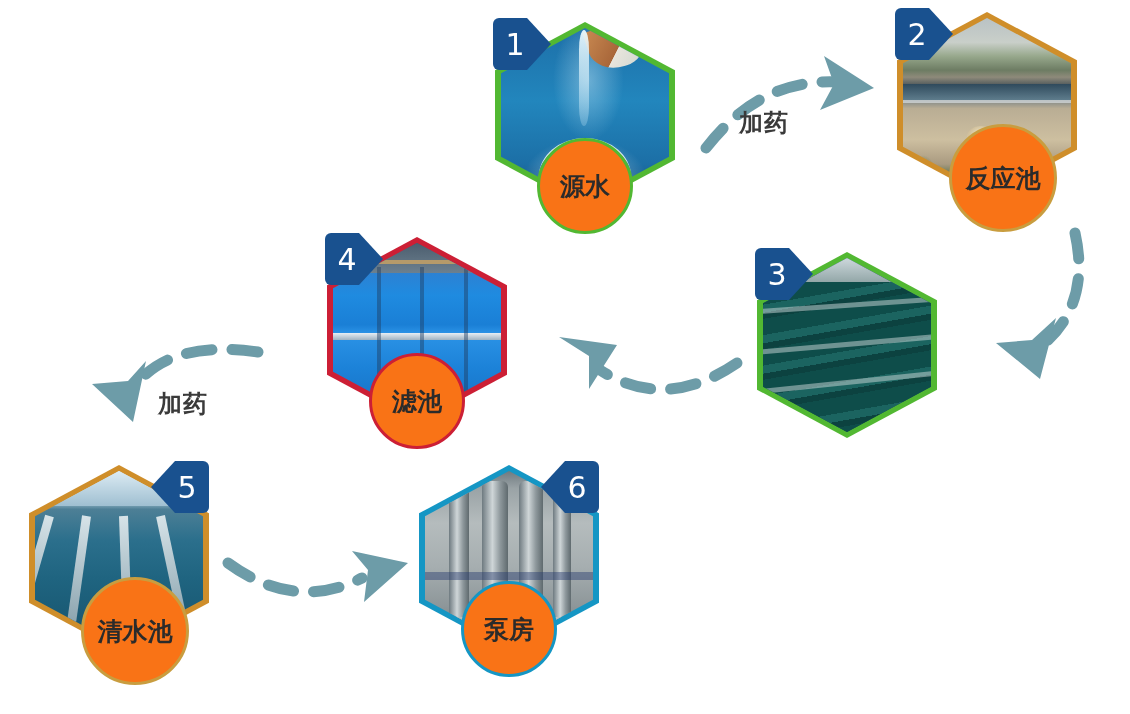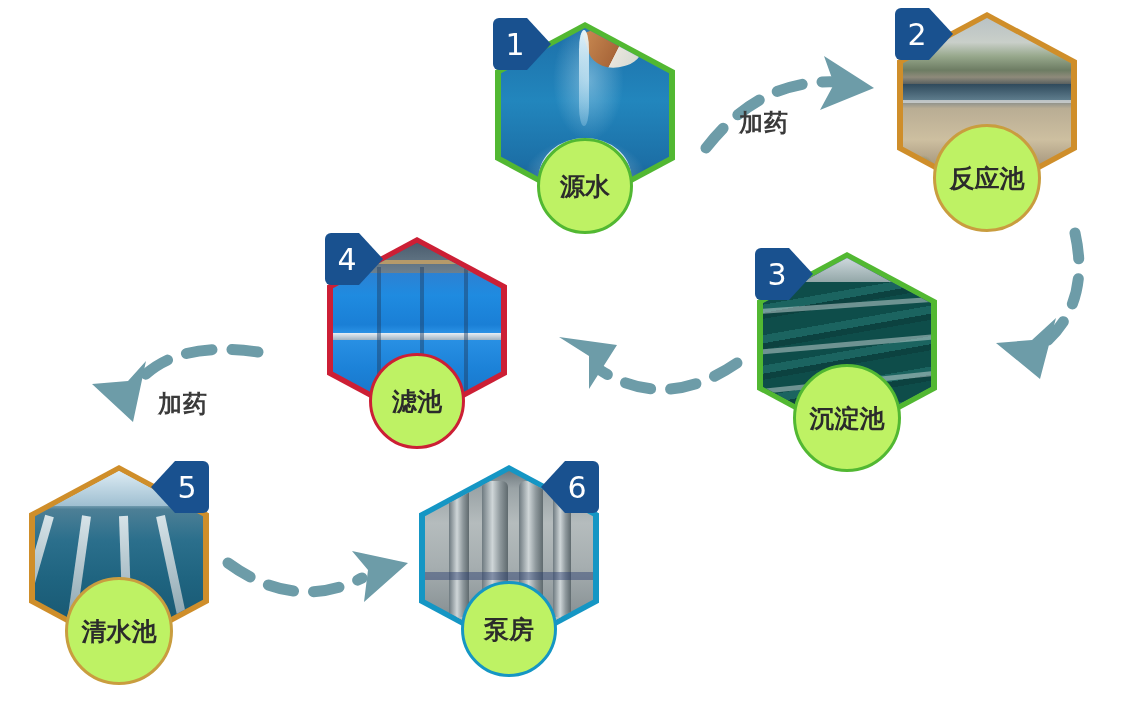--- a/index.html
+++ b/index.html
@@ -75,34 +75,34 @@
     fill: #ffffff;
     font-family: "DejaVu Sans", "Liberation Sans", sans-serif;
   }
   .badge.left-side { left: -4px; top: -6px; }
   .badge.right-side { left: 120px; top: -6px; }
   .label-circle {
     position: absolute;
     width: 96px;
     height: 96px;
     border-radius: 50%;
-    background: #bef264;
+    background: #f97316;
     border: 3px solid #3b82f6;
     box-sizing: border-box;
     display: flex;
     align-items: center;
     justify-content: center;
     left: 42px;
     top: 116px;
     z-index: 8;
   }
   .label-circle.wide {
     width: 108px;
     height: 108px;
-    left: 36px;
+    left: 52px;
     top: 112px;
     align-items: center;
   }
   .label-text {
     font-size: 25px;
     font-weight: bold;
     color: #2b2b2b;
     letter-spacing: 0px;
     white-space: nowrap;
     line-height: 1;
@@ -388,23 +388,20 @@
           <div class="beam" style="top:70%; transform:rotate(-6deg);"></div>
         </div>
       </div>
     </div>
     <div class="badge left-side">
       <svg viewBox="0 0 62 56">
         <path d="M8 2 H36 L60 28 L36 54 H8 A6 6 0 0 1 2 48 V8 A6 6 0 0 1 8 2 Z" fill="#19518f"></path>
         <text class="badge-num" x="24" y="39" text-anchor="middle">3</text>
       </svg>
     </div>
-    <div class="label-circle wide" style="border-color:#52b832;">
-      <span class="label-text">沉淀池</span>
-    </div>
   </div>
 
   <div class="node" style="left:327px; top:237px;">
     <div class="hex-wrap">
       <div class="hex-outer" style="background:#cc1f35;"></div>
       <div class="hex-inner">
         <div class="photo ph-filter">
           <div class="roof"></div>
           <div class="truss"></div>
           <div class="walk"></div>

